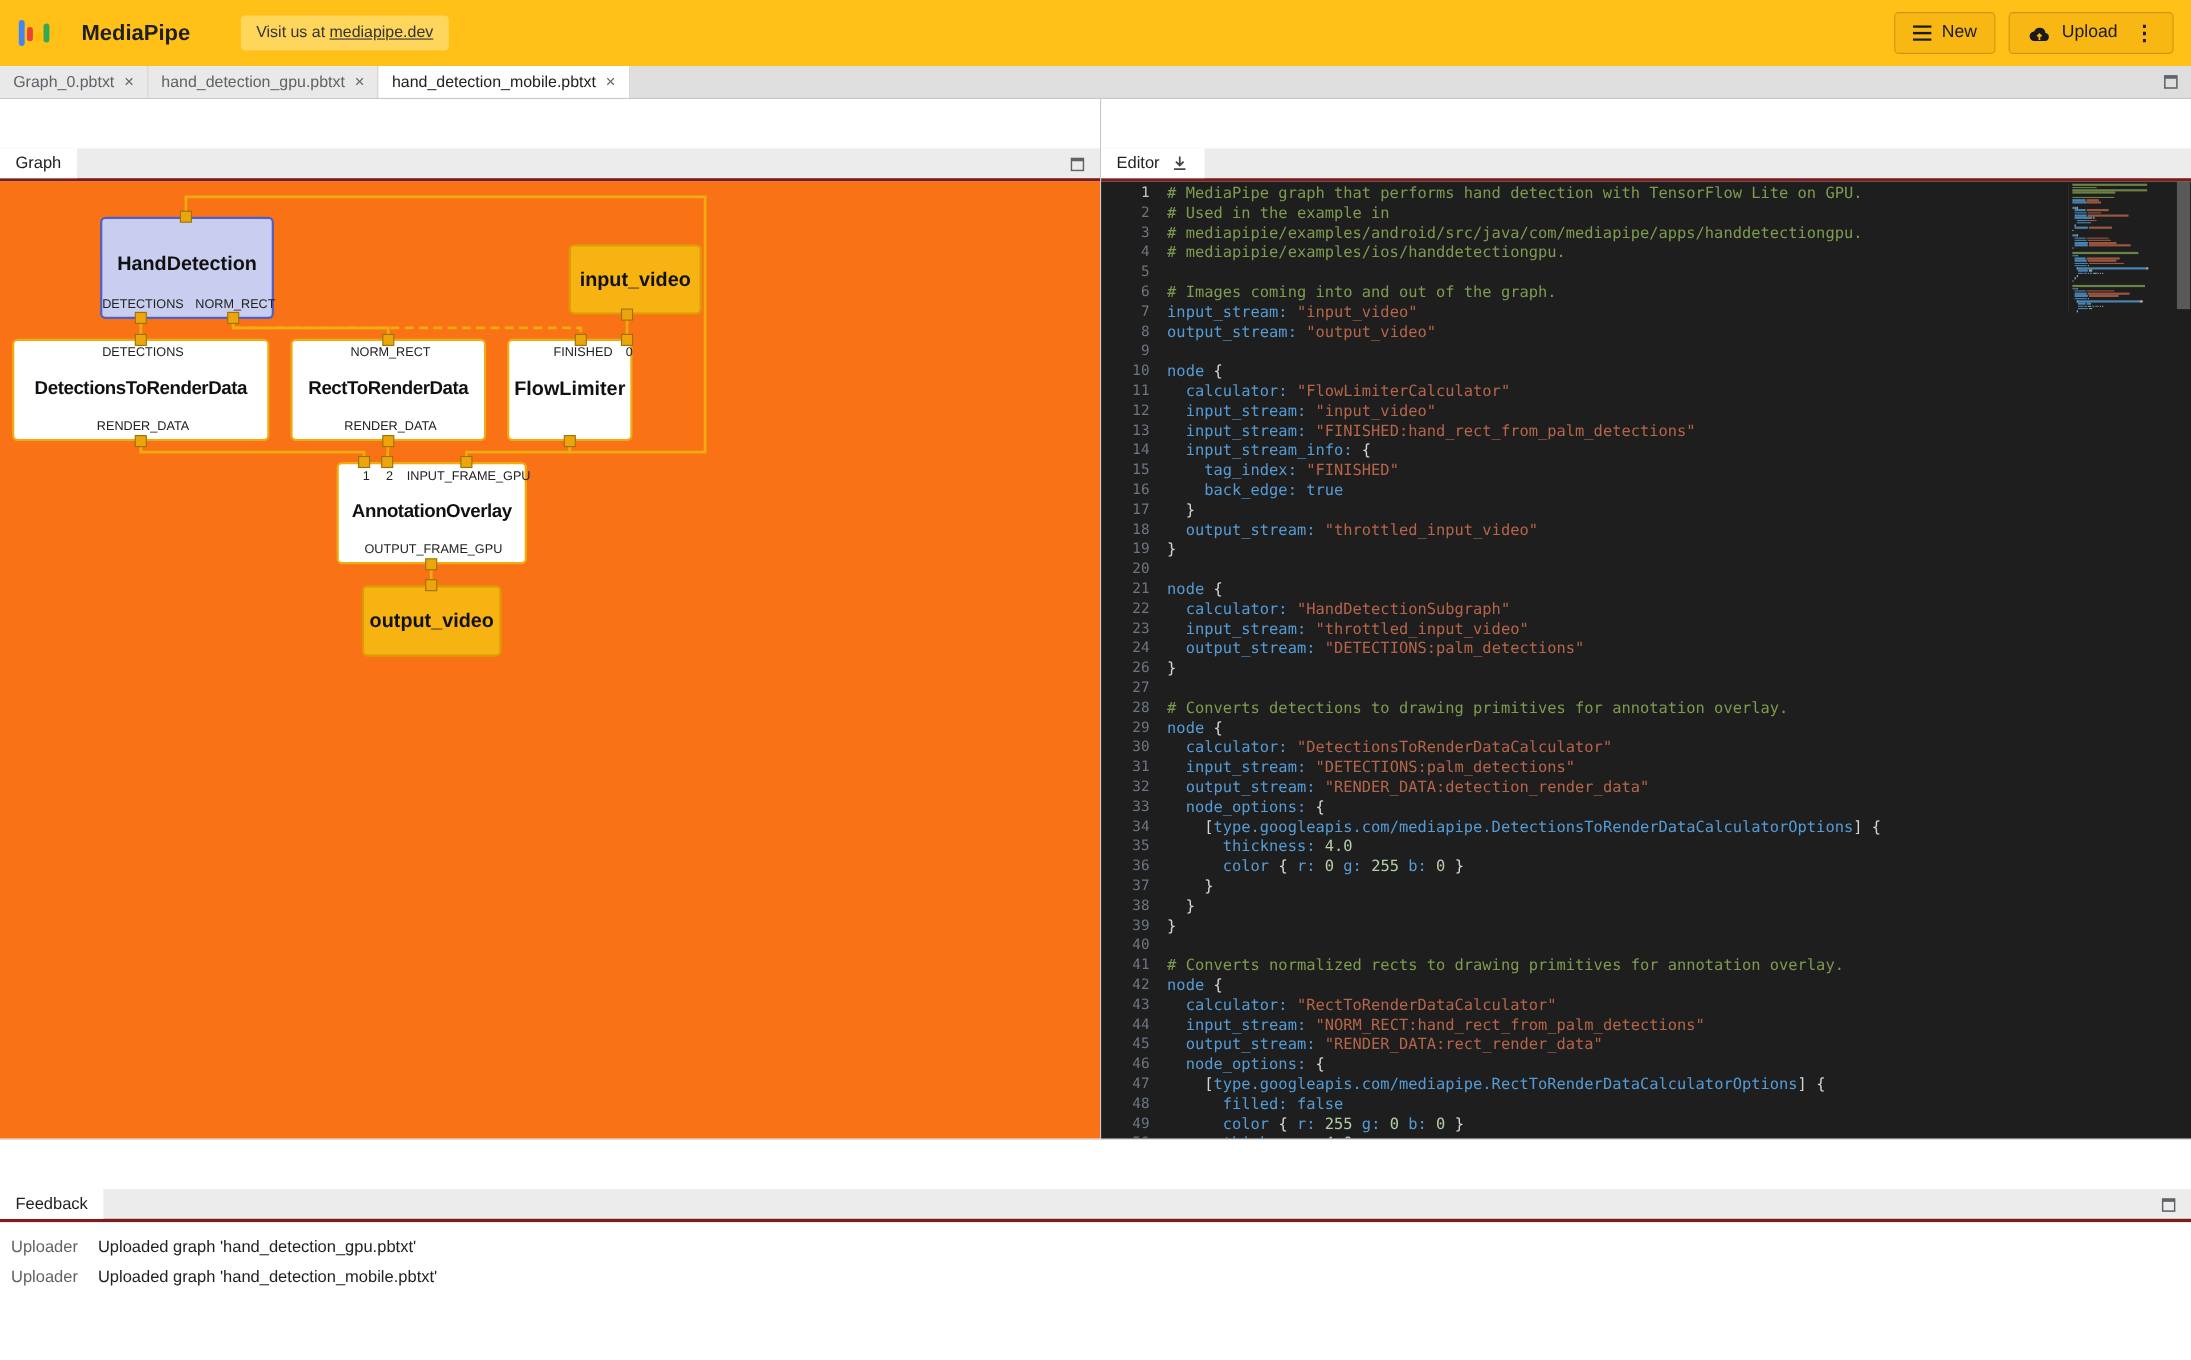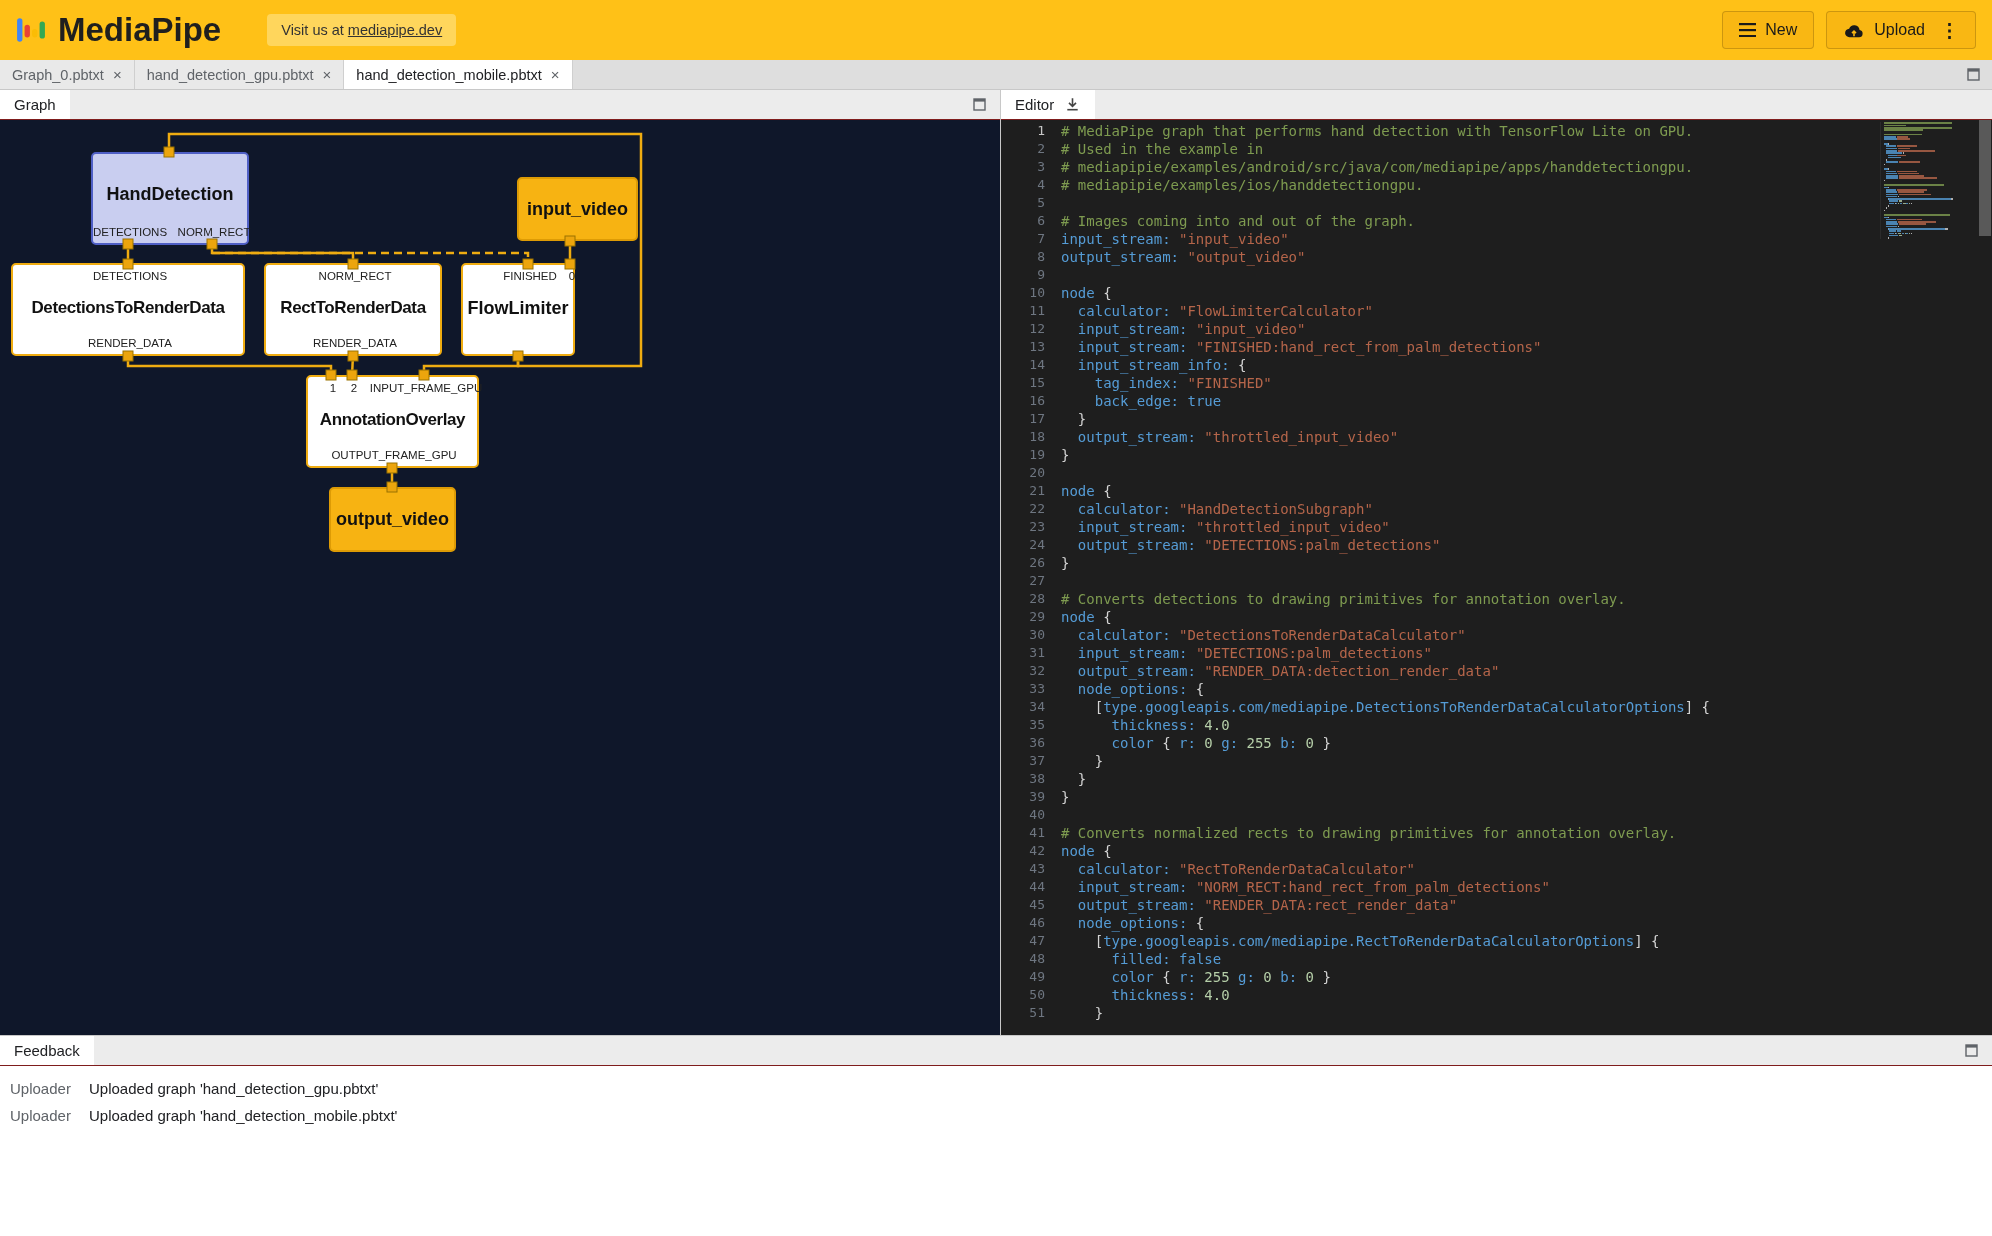--- a/index.html
+++ b/index.html
@@ -2,21 +2,21 @@
 <html><head>
 <meta charset="utf-8">
 <style>
   * { margin:0; padding:0; box-sizing:border-box; }
   html,body { width:1992px; height:1236px; overflow:hidden; background:#fff;
               font-family:"Liberation Sans", sans-serif; color:#202124; }
 
   
   .app-header { height:60px; background:#FFC117; display:flex; align-items:center; padding:0 16px; }
   .logo { width:30px; height:30px; flex:none; }
-  .app-title { font-size:33px; font-weight:bold; color:#1f1f1f; margin-left:12px;text-align:right; }
+  .app-title { font-size:20px; font-weight:bold; color:#1f1f1f; margin-left:28px;text-align:right; }
   .visit-chip { margin-left:46px; background:#FFD65C; border-radius:4px; padding:8px 14px;
                 font-size:14.5px; color:#333; }
   .visit-chip a { color:#333; }
   .hdr-spacer { flex:1; }
   .hdr-btn { display:flex; align-items:center; gap:9px; height:38px; padding:0 16px;
              background:#F9B713; border:1px solid rgba(0,0,0,0.18); border-radius:4px;
              font-size:16px; font-weight:500; color:#1a1a1a; cursor:pointer; margin-left:12px; }
   .kebab { font-size:19px; font-weight:bold; margin-left:6px; line-height:1; }
 
   
@@ -25,28 +25,28 @@
   .ftab { display:flex; align-items:center; gap:9px; padding:0 12px; font-size:14.5px;
           color:#5F6368; background:#E9E9E9; border-right:1px solid #CFCFCF; cursor:pointer; }
   .ftab.active { background:#fff; color:#202124; }
   .tclose { font-size:15px; color:#5F6368; line-height:1; }
   .max-ico { position:absolute; right:12px; top:8px; }
 
   
   .main { display:flex; height:945px; }
   .left-col { width:1000px; display:flex; flex-direction:column; background:#fff; }
   .right-col { flex:1; border-left:1px solid #C8C8C8; display:flex; flex-direction:column; }
-  .panel-strip { height:30px; background:#ECECEC; border-bottom:1px solid #7f1d1d;
-                 display:flex; align-items:stretch; position:relative; flex:none; }
+  .panel-strip { height:30px; background:#ECECEC; border-bottom:3px solid #7f1d1d;
+                 display:flex; align-items:stretch; position:relative; flex:none;margin-top:45px; }
   .ptab { background:#fff; display:flex; align-items:center; gap:10px; padding:0 14px;
           font-size:15px; color:#202124; cursor:pointer; }
   .strip-ico { position:absolute; right:14px; top:8px; }
 
   
-  .graph-canvas { position:relative; flex:1; background:#0f172a; overflow:hidden; }
+  .graph-canvas { position:relative; flex:1; background:#f97316; overflow:hidden; }
   .graph-canvas svg { position:absolute; left:0; top:0; pointer-events:none; }
   .gnode { position:absolute; border:2px solid #EFAC11; border-radius:5px; background:#fff; z-index:2; }
   .gnode.simple { display:flex; align-items:center; justify-content:center; }
   .ntitle { font-size:18px; font-weight:bold; color:#111; white-space:nowrap; }
   .ntitle.abs { position:absolute; left:0; right:0; top:33px; text-align:center; }
   .ntitle.tight { font-size:17px; letter-spacing:-0.4px; }
   .plabel { position:absolute; transform:translateX(-50%); font-size:11.5px; color:#222; white-space:nowrap; }
   .pt { top:5px; } .pb { bottom:5px; }
   .z-edges { z-index:1; } .z-ports { z-index:3; }
 

